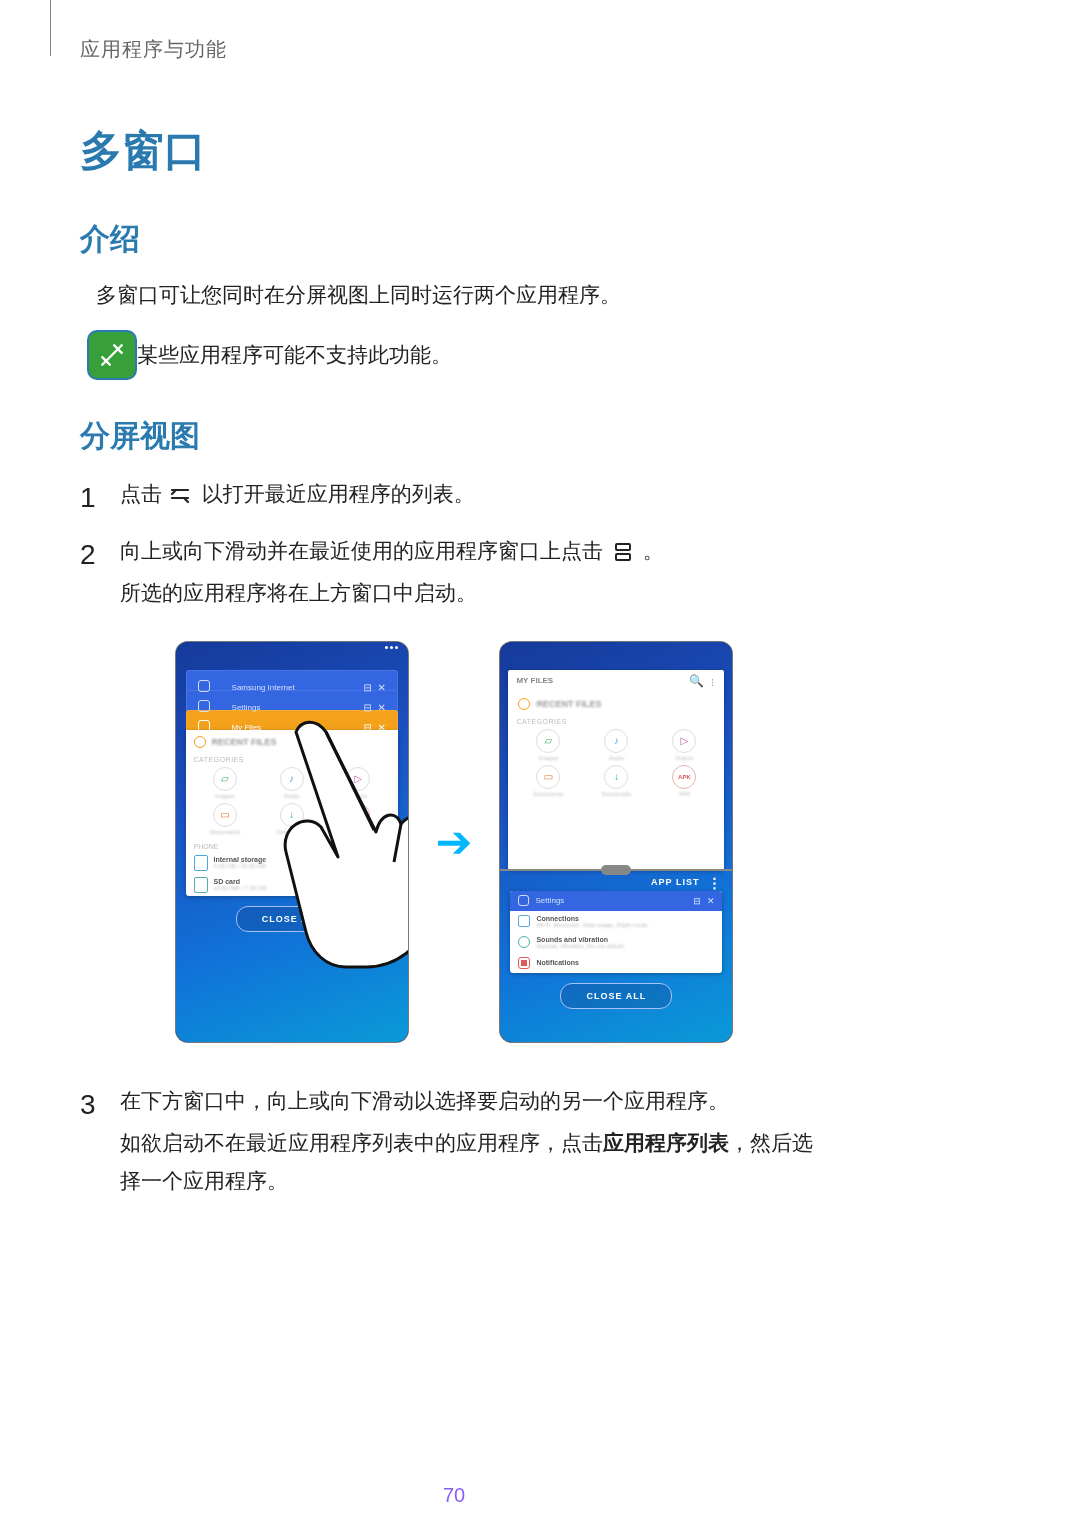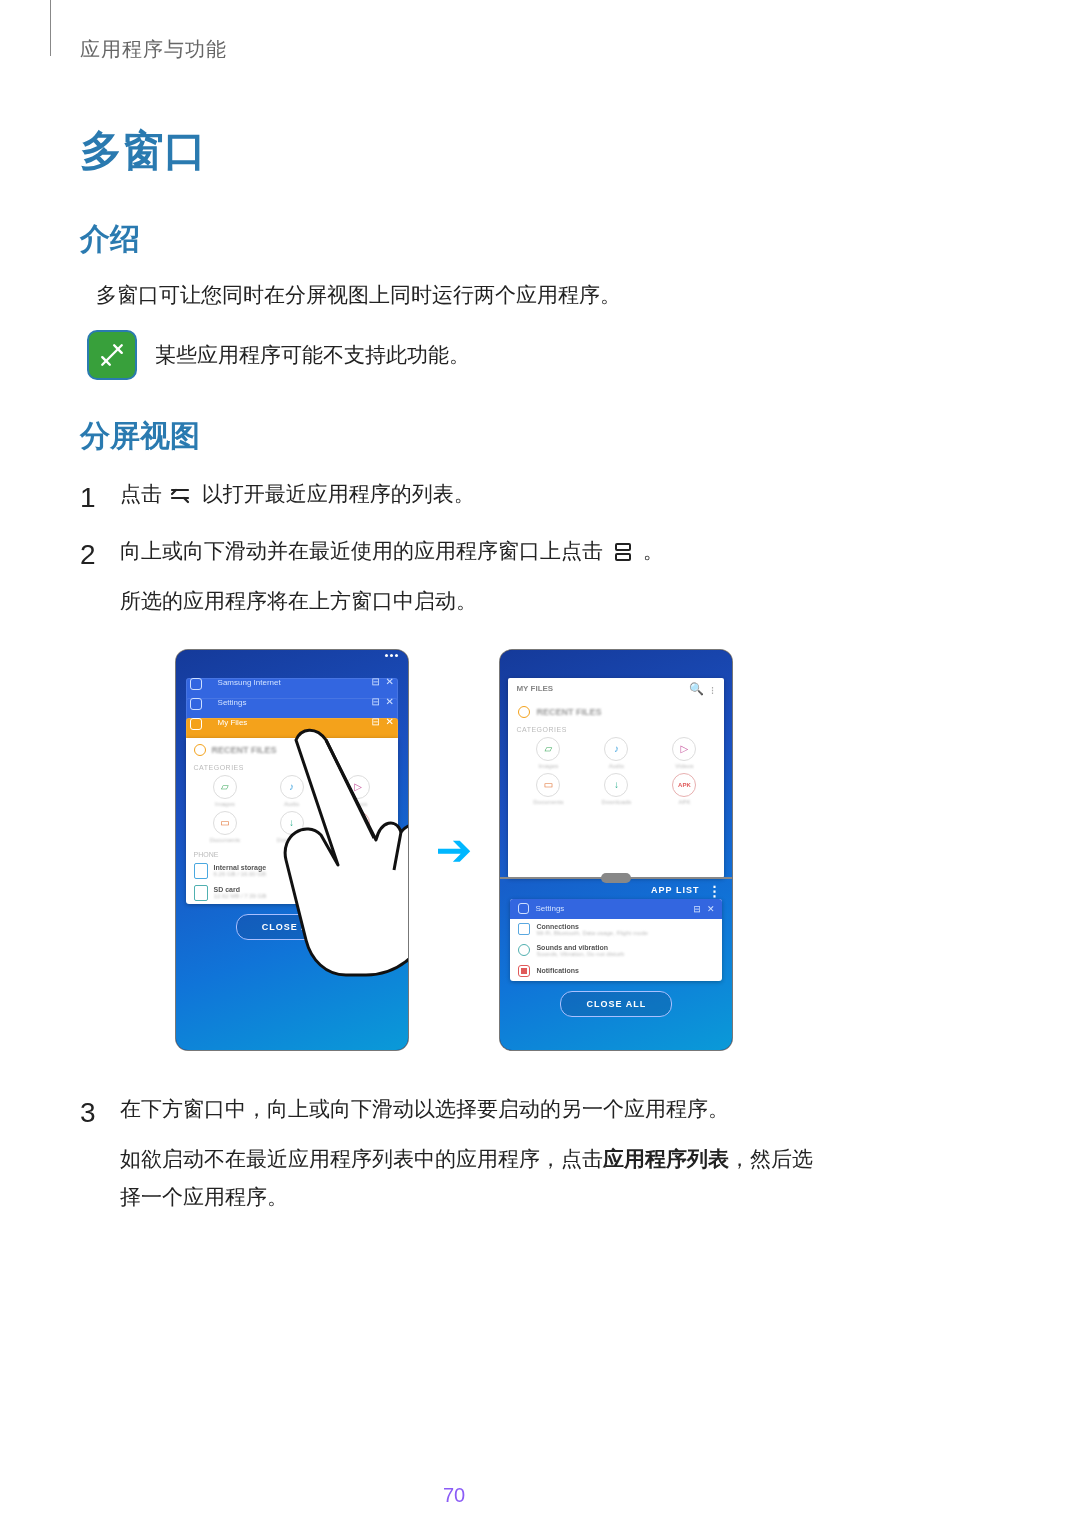--- a/index.html
+++ b/index.html
@@ -43,21 +43,20 @@
     margin: 36px 0 18px 0;
   }
   p.body {
     font-size: 21px;
     line-height: 1.6;
     margin: 8px 0 18px 16px;
   }
   .note-row {
     display: flex;
     align-items: center;
-    gap: 18px;
     margin: 12px 0 30px 0;
     padding-left: 7px;
   }
   .note-icon {
     width: 46px;
     height: 46px;
     border-radius: 10px;
     border: 2px solid #2a7ab0;
     background: #38a03b;
     display: flex;
@@ -94,21 +93,21 @@
     display: inline-flex;
     vertical-align: -4px;
     width: 28px;
     height: 22px;
     justify-content: center;
     align-items: center;
   }
   .inline-icon svg { width: 24px; height: 20px; }
   .sub-line {
     display: block;
-    margin-top: 12px;
+    margin-top: 4px;
   }
   .figure-row {
     display: flex;
     align-items: center;
     justify-content: center;
     gap: 28px;
     margin: 30px 0 40px 0;
   }
   .arrow {
     color: #00b7ff;
@@ -143,23 +142,23 @@
   .stack {
     position: relative;
     padding: 6px 10px 0 10px;
   }
   .tab {
     height: 22px;
     border-radius: 3px 3px 0 0;
     background: #3366e0;
     margin-bottom: -2px;
     display: flex;
-    align-items: flex-start;
-    padding: 0 4px;
-    gap: 16px;
+    align-items: flex-end;
+    padding: 0 12px;
+    gap: 22px;
     box-shadow: 0 0 0 1px rgba(255,255,255,.1) inset;
   }
   .tab .ticon {
     width: 10px; height: 10px; border: 1.5px solid #cfe0ff; border-radius: 3px;
   }
   .tab .tlabel {
     font-size: 8px; color: #cfe0ff;
     filter: blur(0.6px);
   }
   .tab .ctl {

